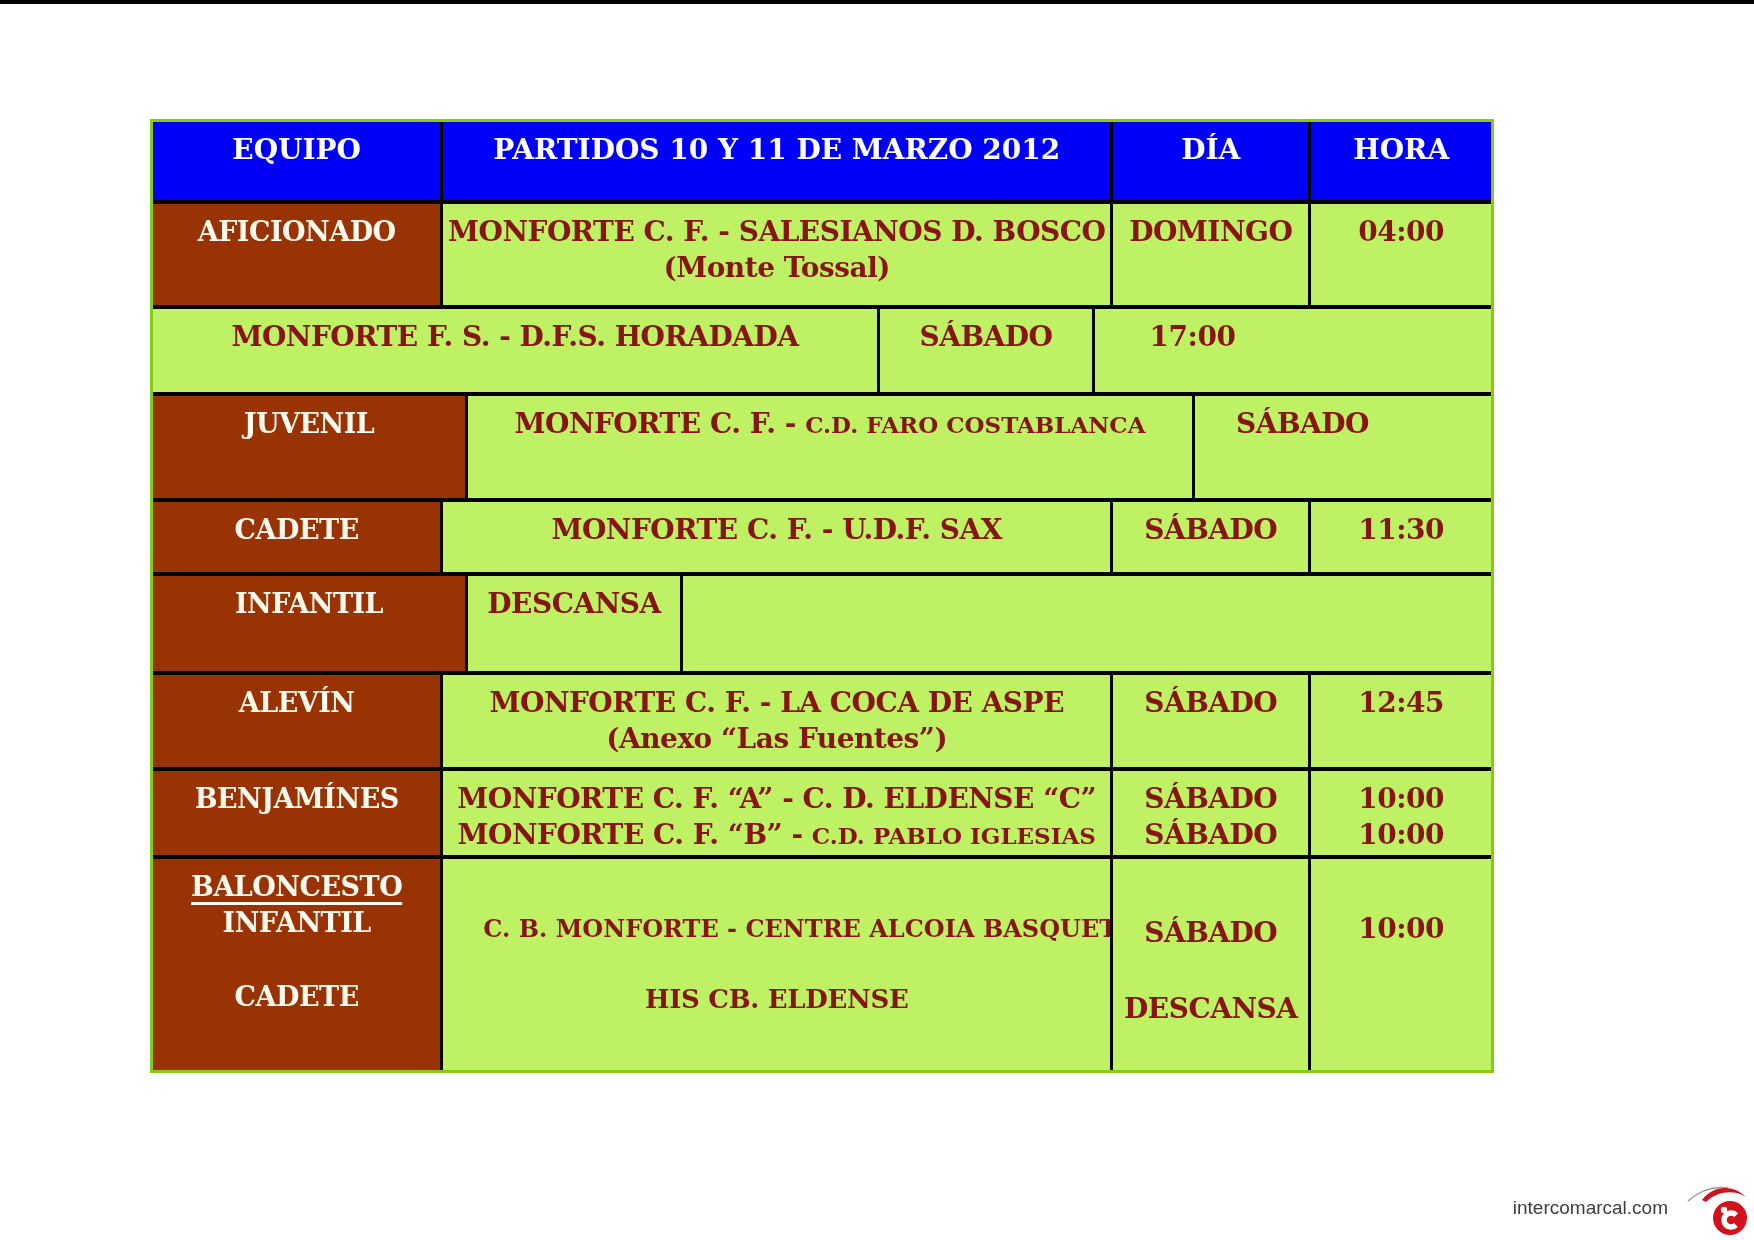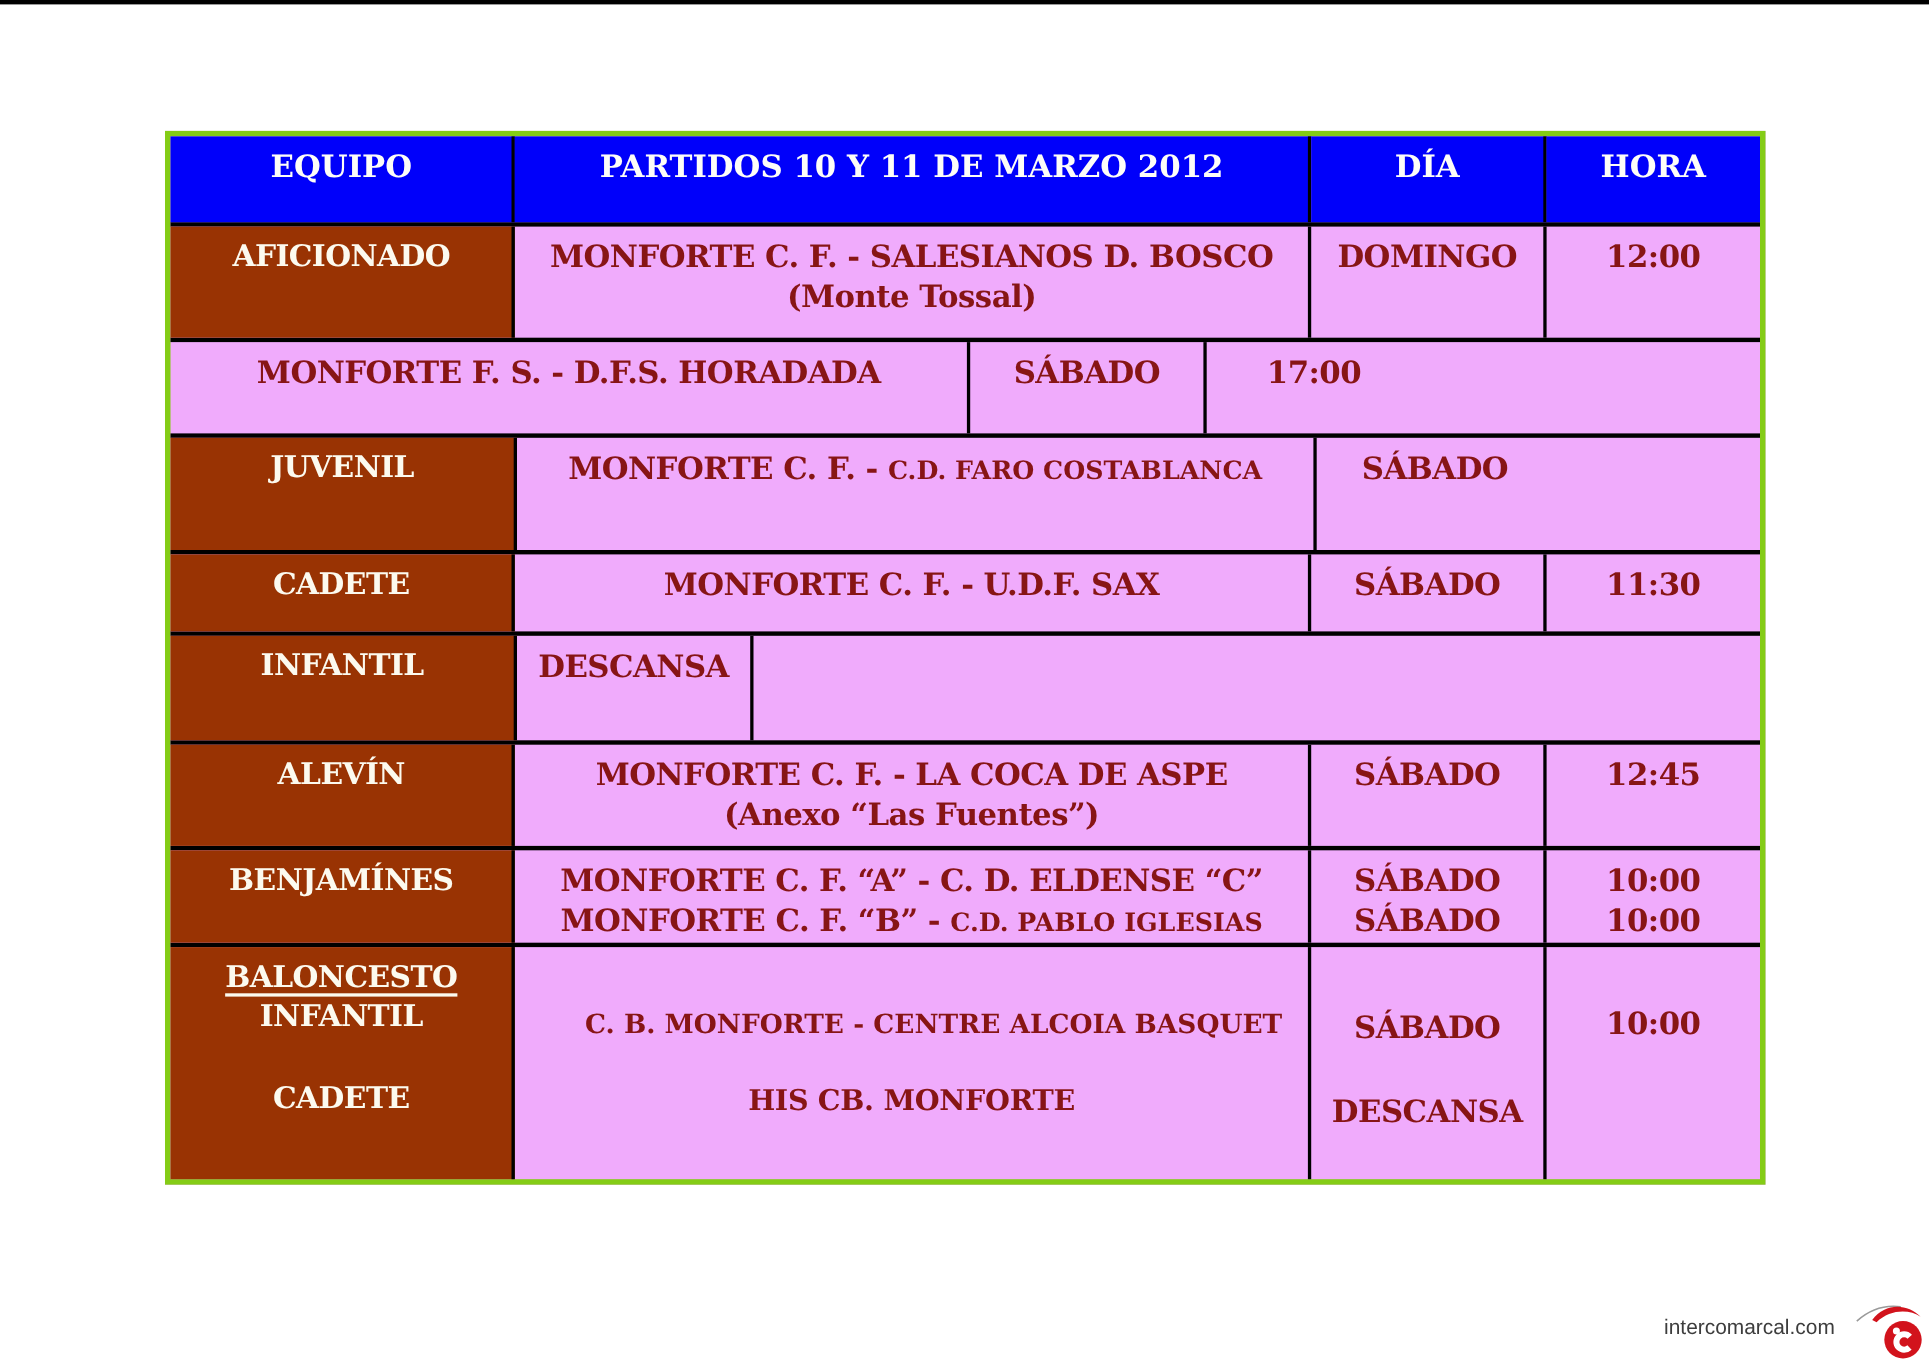--- a/index.html
+++ b/index.html
@@ -3,22 +3,22 @@
 <meta charset="utf-8">
 <style>
   html,body { margin:0; padding:0; }
   body {
     width:1754px; height:1240px; background:#ffffff; position:relative;
     font-family:"DejaVu Serif", serif; -webkit-font-smoothing:antialiased;
   }
   .top-line { position:absolute; top:0; left:0; width:1754px; height:4px; background:#000; }
 
   .tbl {
-    position:absolute; left:150px; top:119px; width:1455px;
-    border:5px solid #84cc16; box-sizing:border-box; background:#f0abfc;
+    position:absolute; left:150px; top:119px; width:1344px;
+    border:3px solid #84cc16; box-sizing:border-box; background:#bef264;
   }
   .row { display:flex; box-sizing:border-box; border-bottom:4px solid #000; }
   .row:last-child { border-bottom:none; }
   .r0{height:82px}.r1{height:105px}.r2{height:87px}.r3{height:106px}.r4{height:74px}
   .r5{height:99px}.r6{height:96px}.r7{height:88px}.r8{height:211px}
 
   .cell {
     box-sizing:border-box; border-right:3px solid #000; padding-top:10px;
     text-align:center; overflow:hidden;
   }
@@ -76,21 +76,21 @@
       <div class="line team">AFICIONADO</div>
     </div>
     <div class="cell c2">
       <div class="line t-lg">MONFORTE C. F. - SALESIANOS D. BOSCO</div>
       <div class="line t-lg">(Monte Tossal)</div>
     </div>
     <div class="cell c3">
       <div class="line t-lg">DOMINGO</div>
     </div>
     <div class="cell c4">
-      <div class="line t-lg">12:00</div>
+      <div class="line t-lg">04:00</div>
     </div>
   </div>
 
   <div class="row r2">
     <div class="cell c2">
       <div class="line t-lg">MONFORTE F. S. - D.F.S. HORADADA</div>
     </div>
     <div class="cell c3">
       <div class="line t-lg">SÁBADO</div>
     </div>
@@ -171,21 +171,21 @@
   </div>
 
   <div class="row r8">
     <div class="cell c1">
       <div class="line team u">BALONCESTO</div>
       <div class="line team">INFANTIL</div>
       <div class="line team mt38">CADETE</div>
     </div>
     <div class="cell c2">
       <div class="line t-md mt42">C. B. MONFORTE - CENTRE ALCOIA BASQUET</div>
-      <div class="line t-ml mt34">HIS CB. MONFORTE</div>
+      <div class="line t-ml mt34">HIS CB. ELDENSE</div>
     </div>
     <div class="cell c3">
       <div class="line t-lg mt46">SÁBADO</div>
       <div class="line t-lg mt40">DESCANSA</div>
     </div>
     <div class="cell c4">
       <div class="line t-lg mt42">10:00</div>
     </div>
   </div>
 

